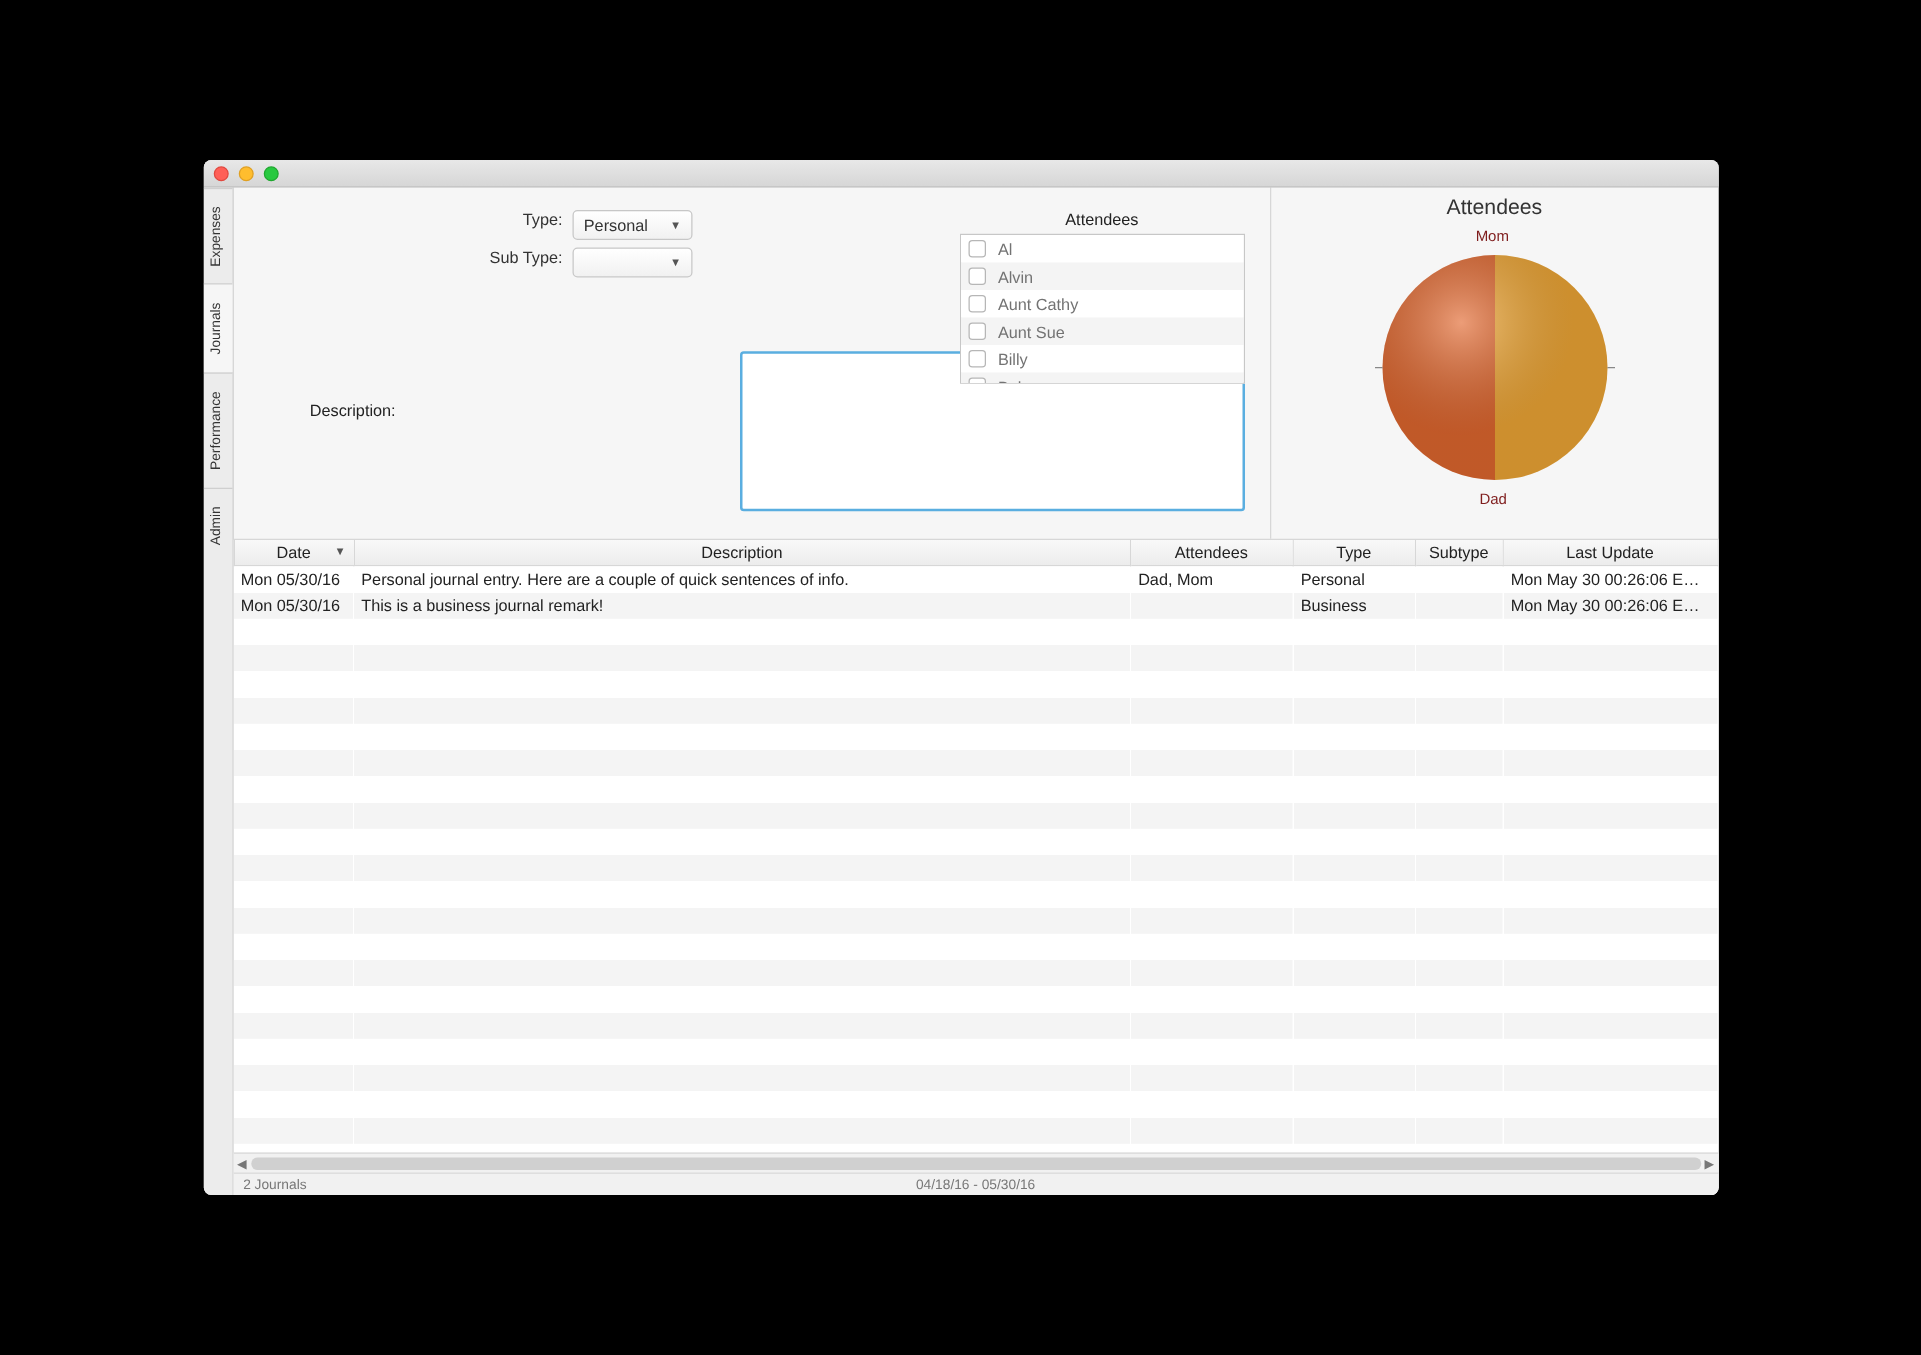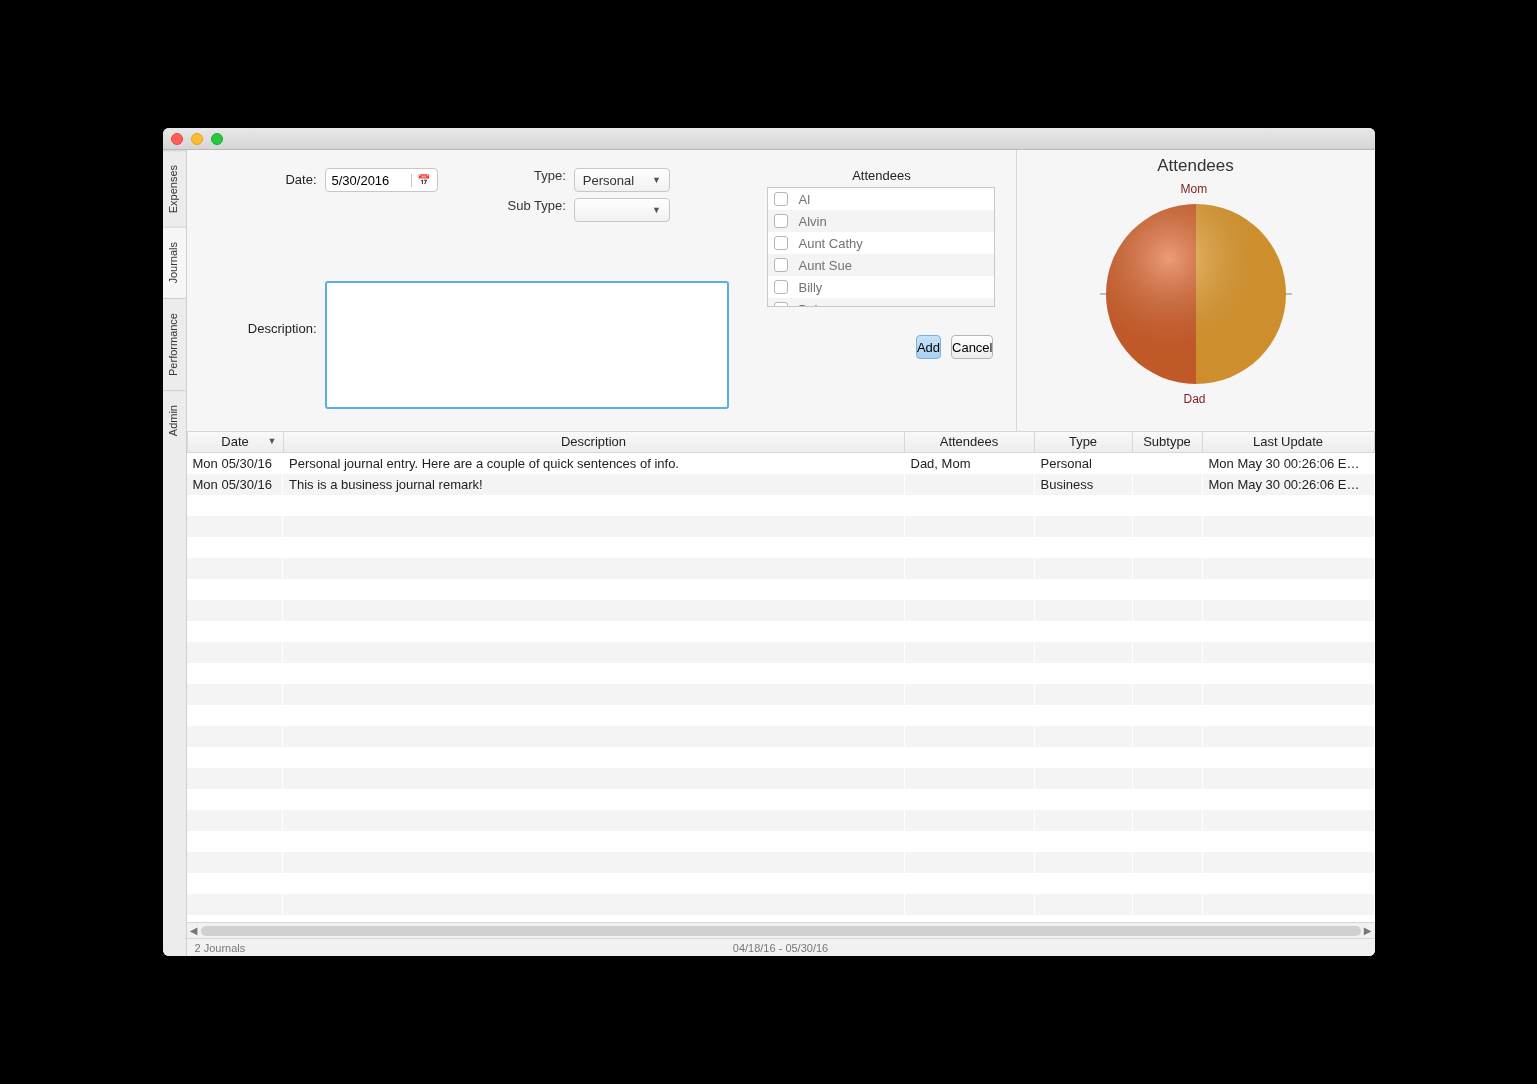--- a/index.html
+++ b/index.html
@@ -178,27 +178,20 @@
       <div class="side-tab active">Journals</div>
       <div class="side-tab">Performance</div>
       <div class="side-tab">Admin</div>
     </div>
 
     <div class="main">
       <div class="upper">
         <div class="form-area">
 
           <div class="top-form-row">
-            <div class="form-row">
-              <div class="label">Date:</div>
-              <div class="date-input">
-                <input type="text" value="5/30/2016" style="">
-                <div class="cal">📅</div>
-              </div>
-            </div>
 
             <div class="type-col">
               <div class="type-line">
                 <div class="type-label">Type:</div>
                 <div class="select">
                   <span>Personal</span>
                   <span class="caret">▼</span>
                 </div>
               </div>
               <div class="type-line">
@@ -240,21 +233,21 @@
                     </div>
                   </div>
               </div>
               <div class="btn-row">
                 <button class="btn primary">Add</button>
                 <button class="btn">Cancel</button>
               </div>
             </div>
           </div>
 
-          <div class="form-row" style="margin-top:-78px;">
+          <div class="form-row" style="margin-top:-78px;justify-content:space-between;">
             <div class="label" style="padding-top:40px">Description:</div>
             <textarea class="textarea" style=""></textarea>
           </div>
 
           <div class="tool-row">
             <button class="btn">Search Journals</button>
             <button class="btn">Bulk Load</button>
             <span>Quick Filter:</span>
             <input class="qf-input" type="text" value="" style="">
           </div>

